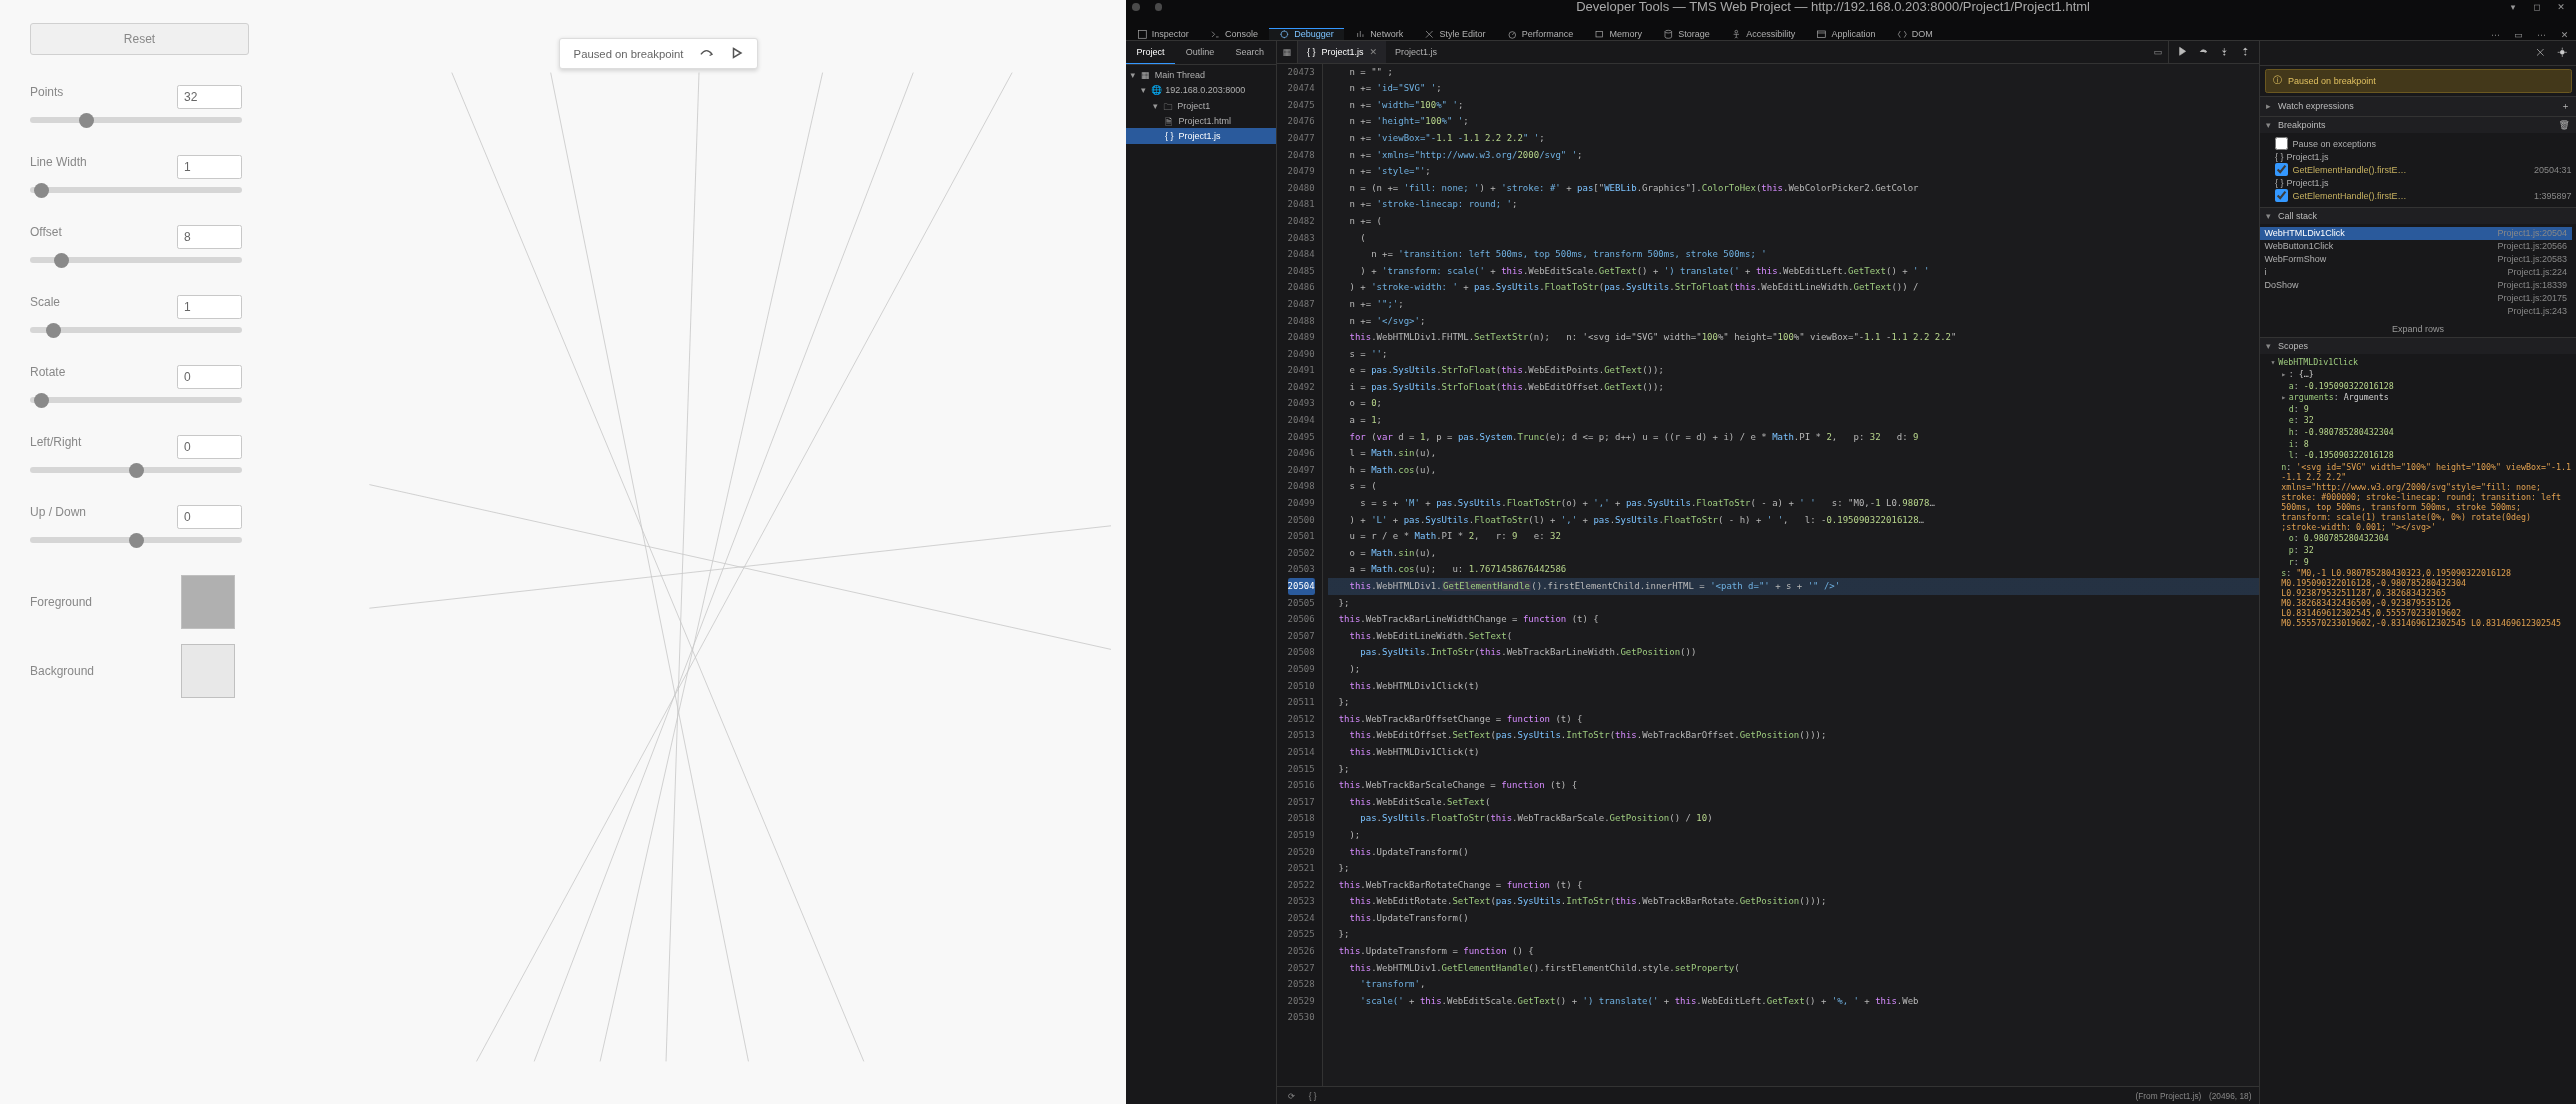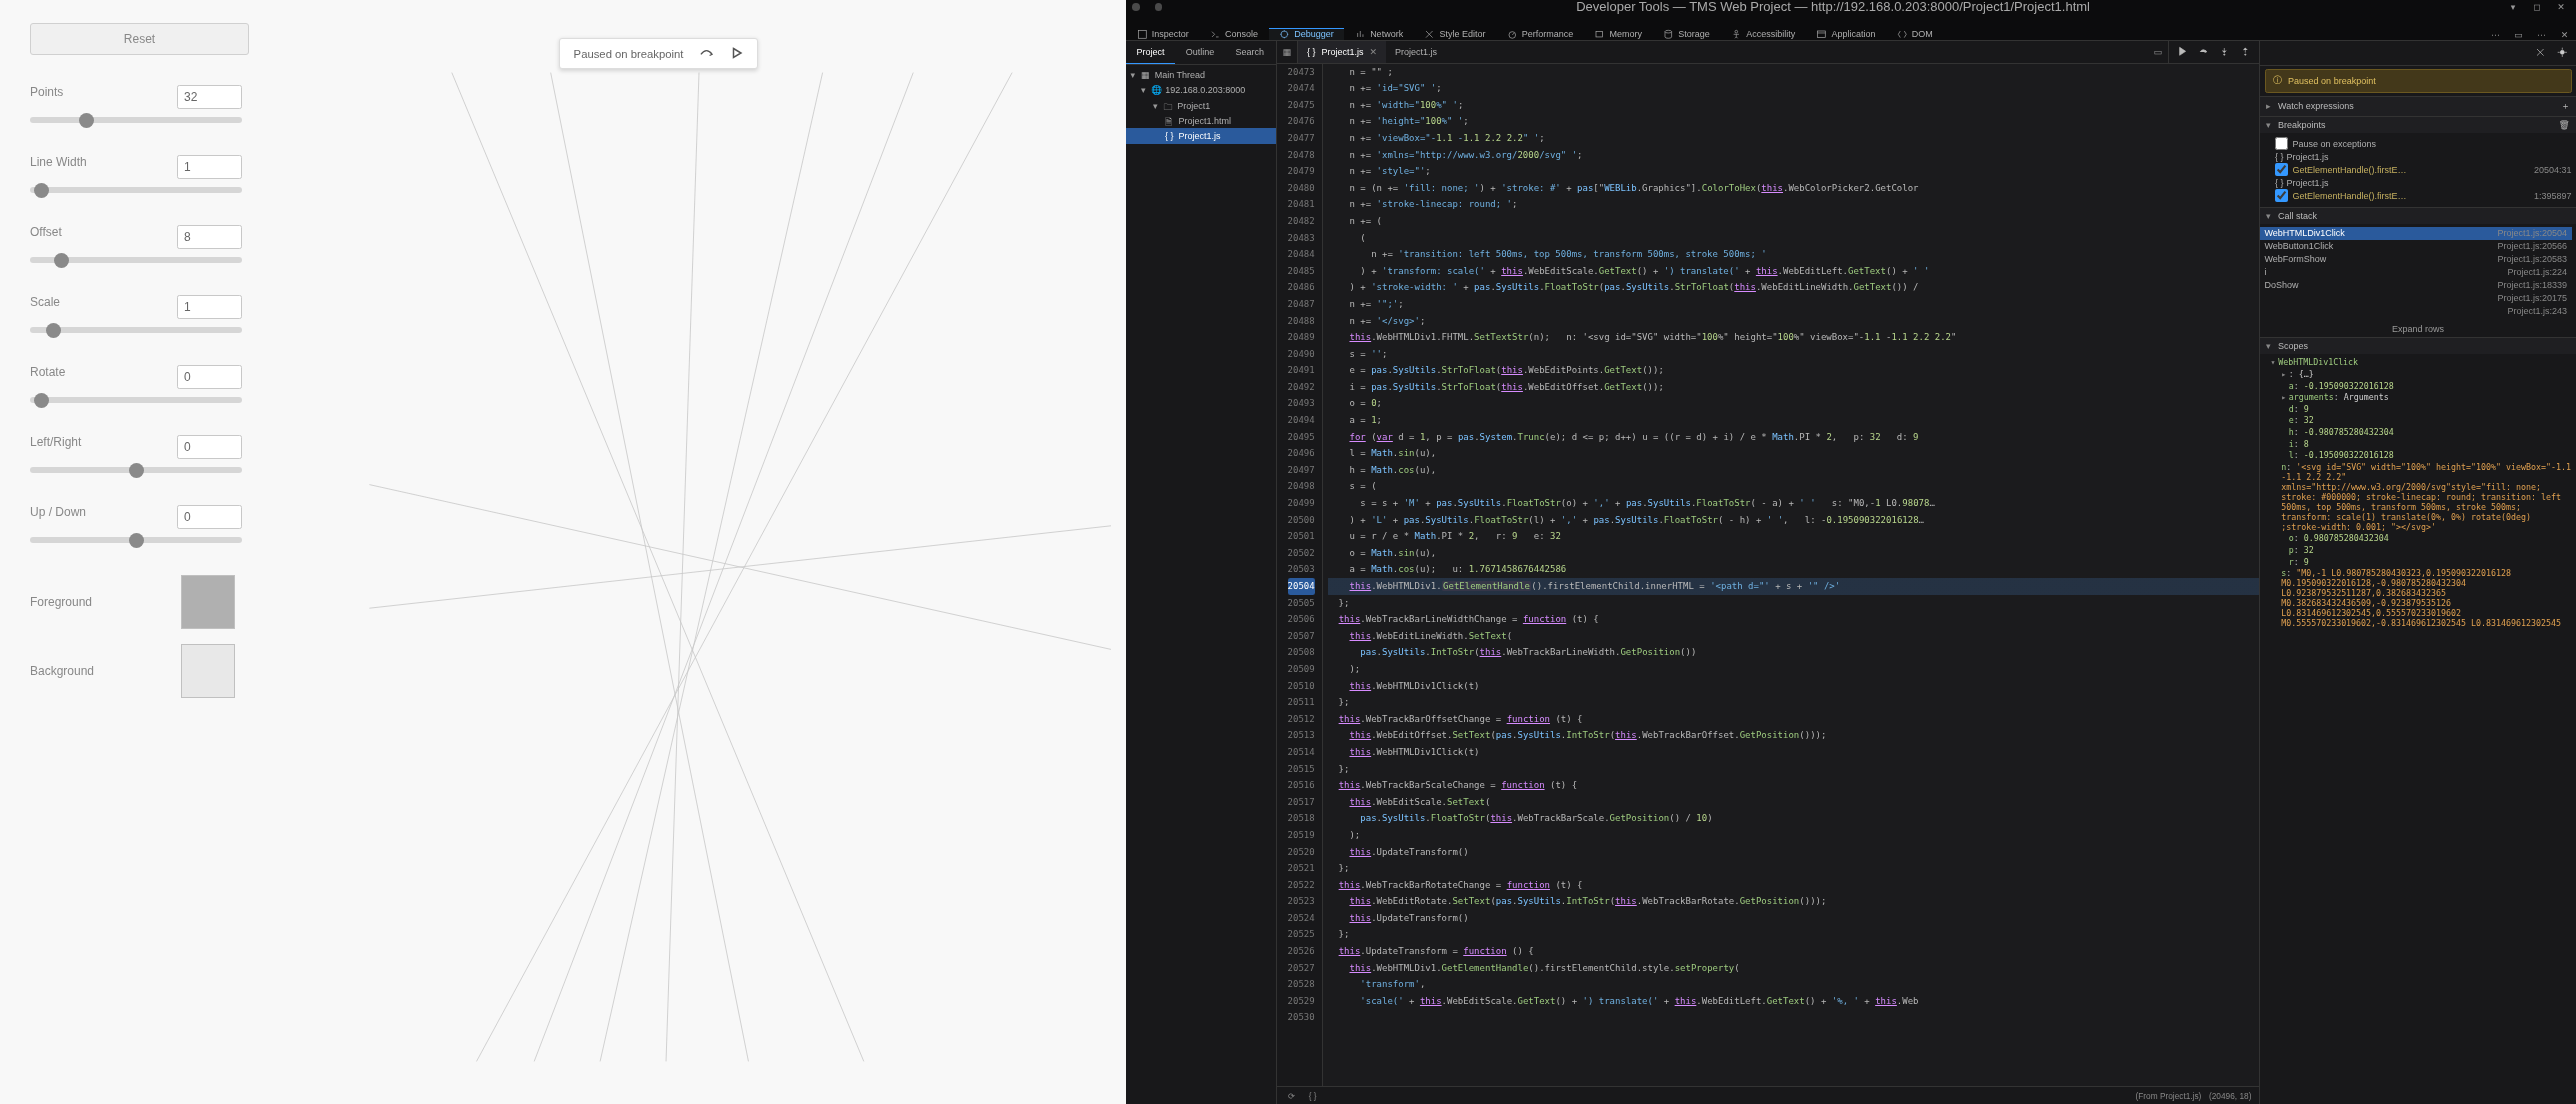--- a/index.html
+++ b/index.html
@@ -105,21 +105,21 @@
 .dbg-btn { width: 18px; height: 18px; display: flex; align-items: center; justify-content: center; color: #bbb; cursor: pointer; }
 .dbg-btn svg { width: 10.6px; height: 10.6px; fill: currentColor; stroke: currentColor; }
 
 .code-view { flex: 1; display: flex; overflow: hidden; font-family: Menlo, Consolas, monospace; font-size: 9px; line-height: 16.6px; }
 .gutter { background: #18181a; text-align: right; padding: 0 7.6px 0 10.6px; color: #777; user-select: none; border-right: 0.8px solid #333; }
 .gutter .ln { height: 16.6px; }
 .gutter .ln.cur { background: #2a5a9c; color: #fff; border-radius: 2.3px; }
 .code { flex: 1; background: #1b1b1d; white-space: pre; overflow-x: auto; padding-left: 4.5px; }
 .code .row { height: 16.6px; }
 .code .row.cur { background: linear-gradient(to right, rgba(66,118,180,.25), rgba(66,118,180,.25)); }
-.c-kw { color: #d78cff; text-decoration: underline; }
+.c-kw { color: #d78cff; }
 .c-str { color: #6fb0e0; }
 .c-num { color: #b8d68c; }
 .c-fn { color: #9ecb7f; }
 .c-id { color: #7cc3ff; }
 .c-hl { background: #363648; border-radius: 1.5px; padding: 0 1.5px; }
 
 .code-status { height: 18px; display:flex; align-items:center; background:#18181a; border-top:0.8px solid #333; padding: 0 7.6px; gap:7.6px; color:#888; font-size: 8.3px; }
 .code-status .lico { width:13.6px; display:flex; justify-content:center; }
 .code-status .fill { flex:1; }
 

